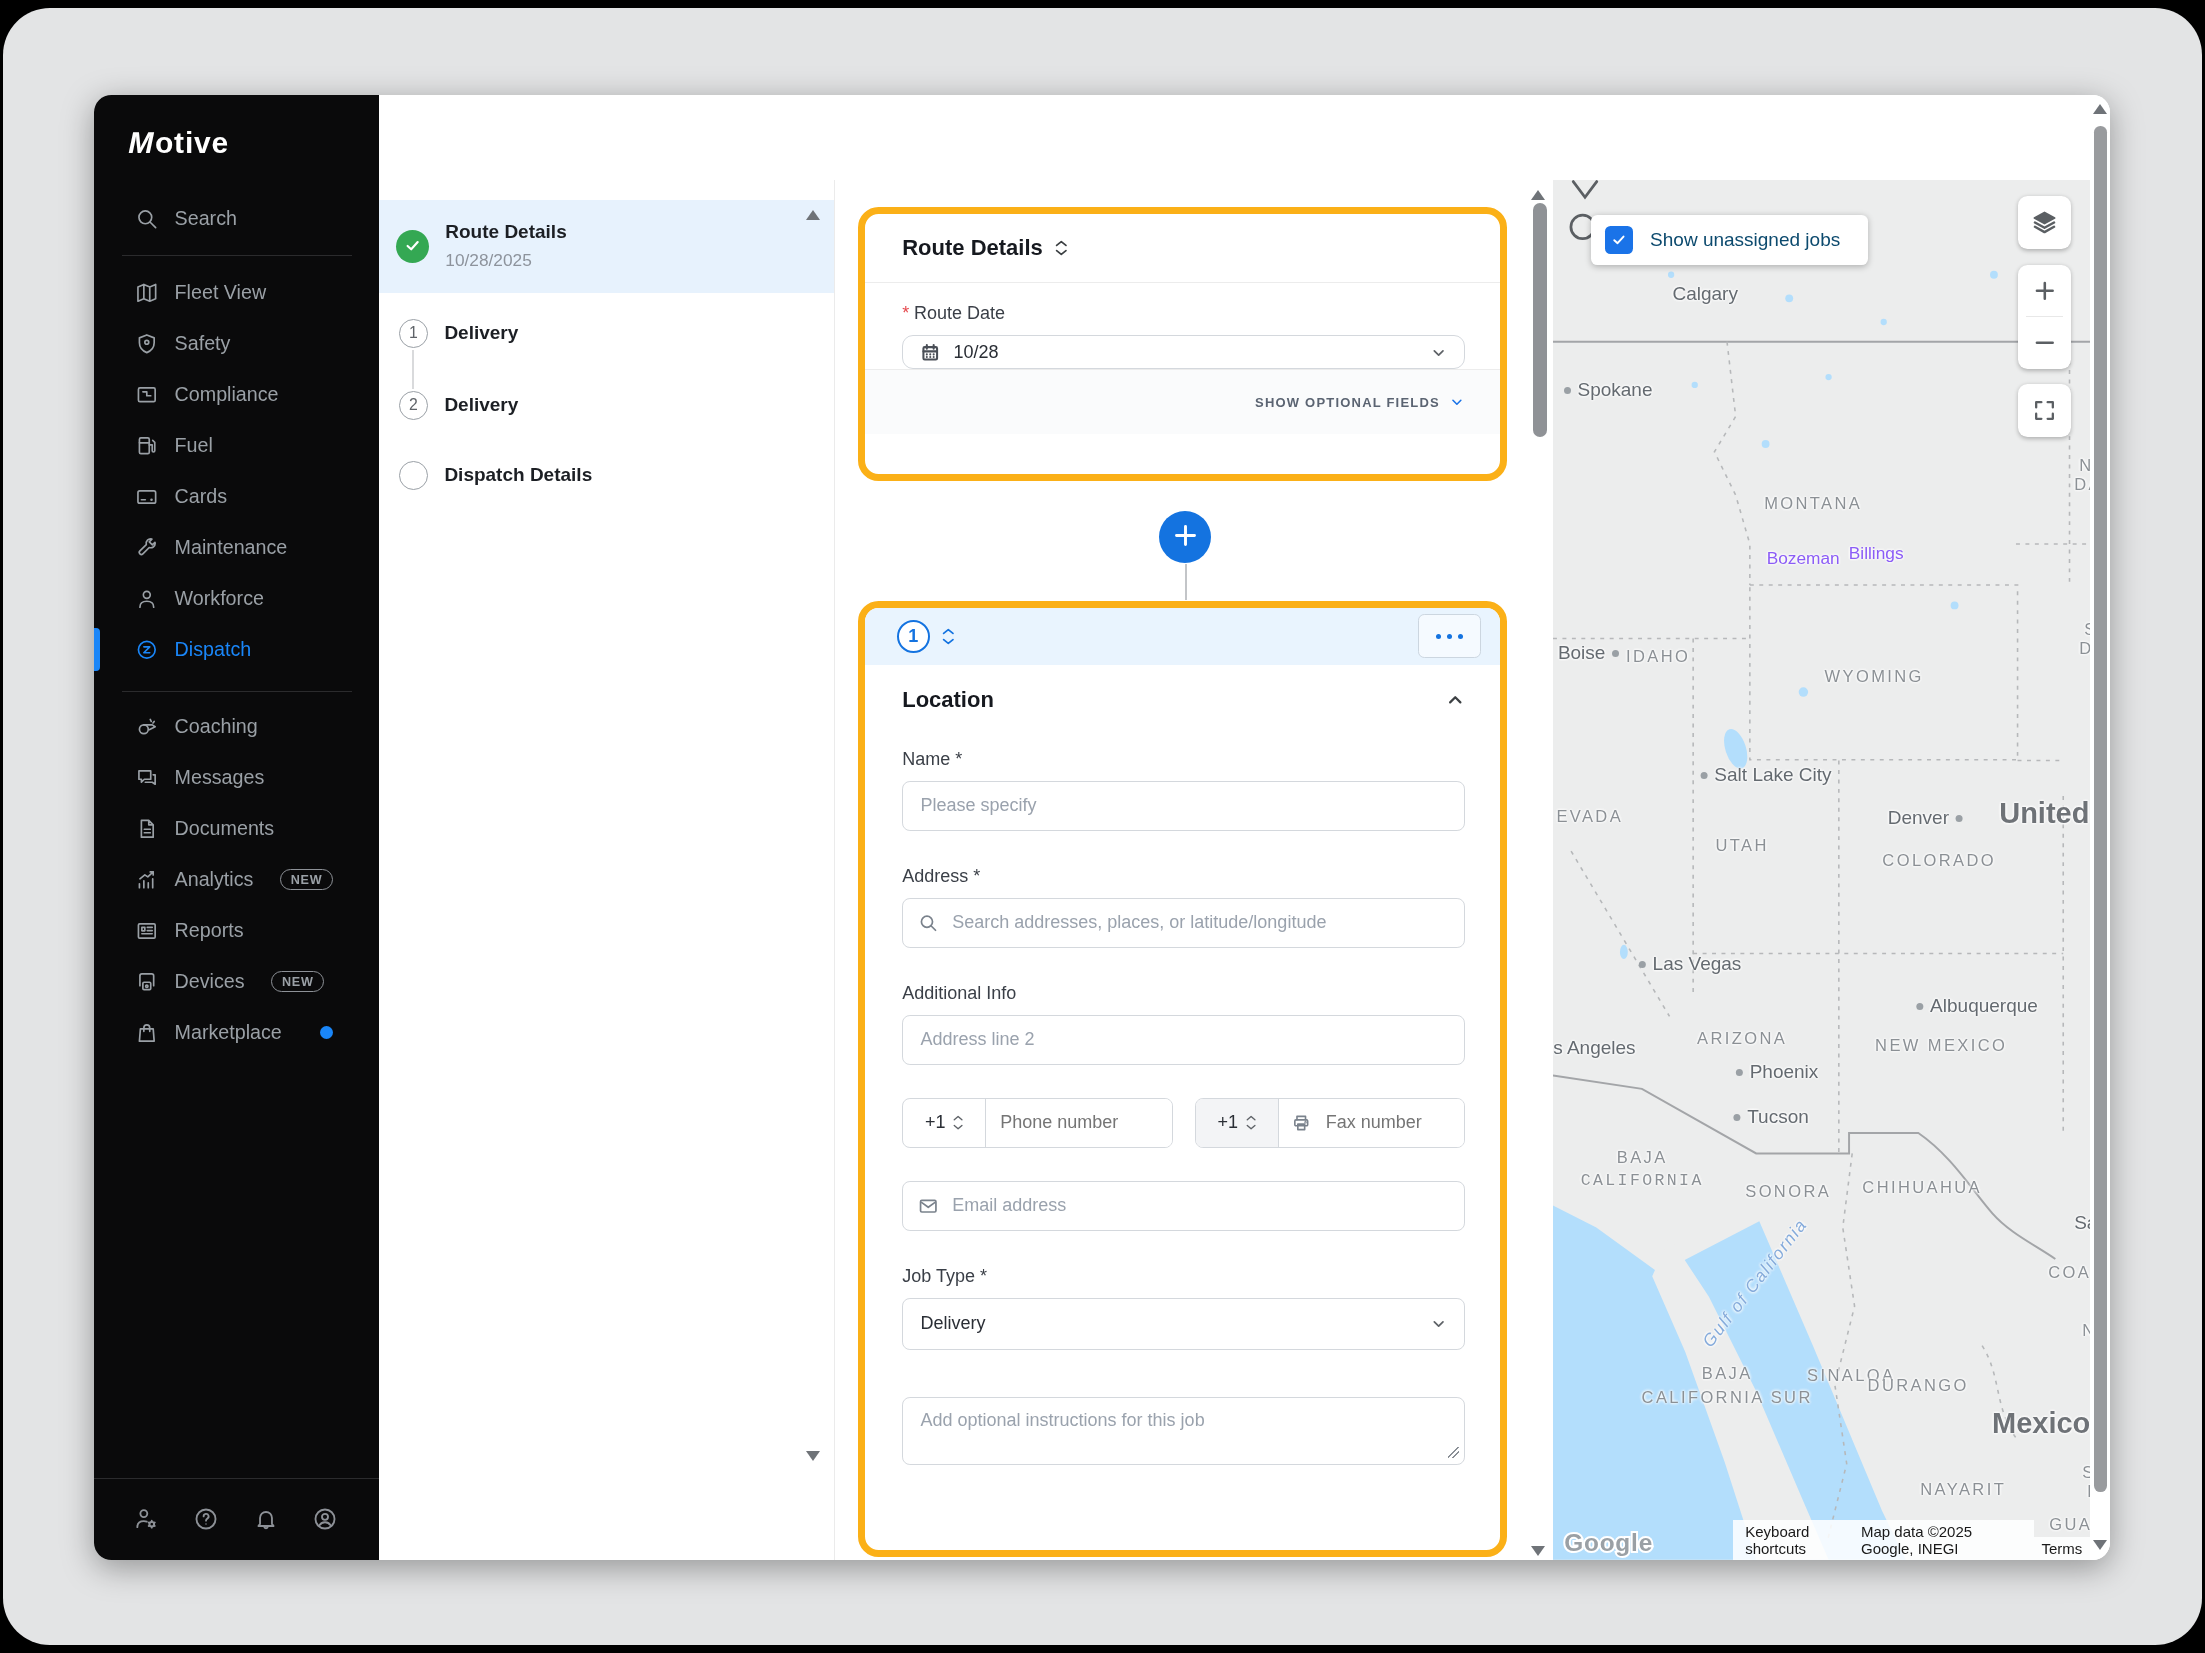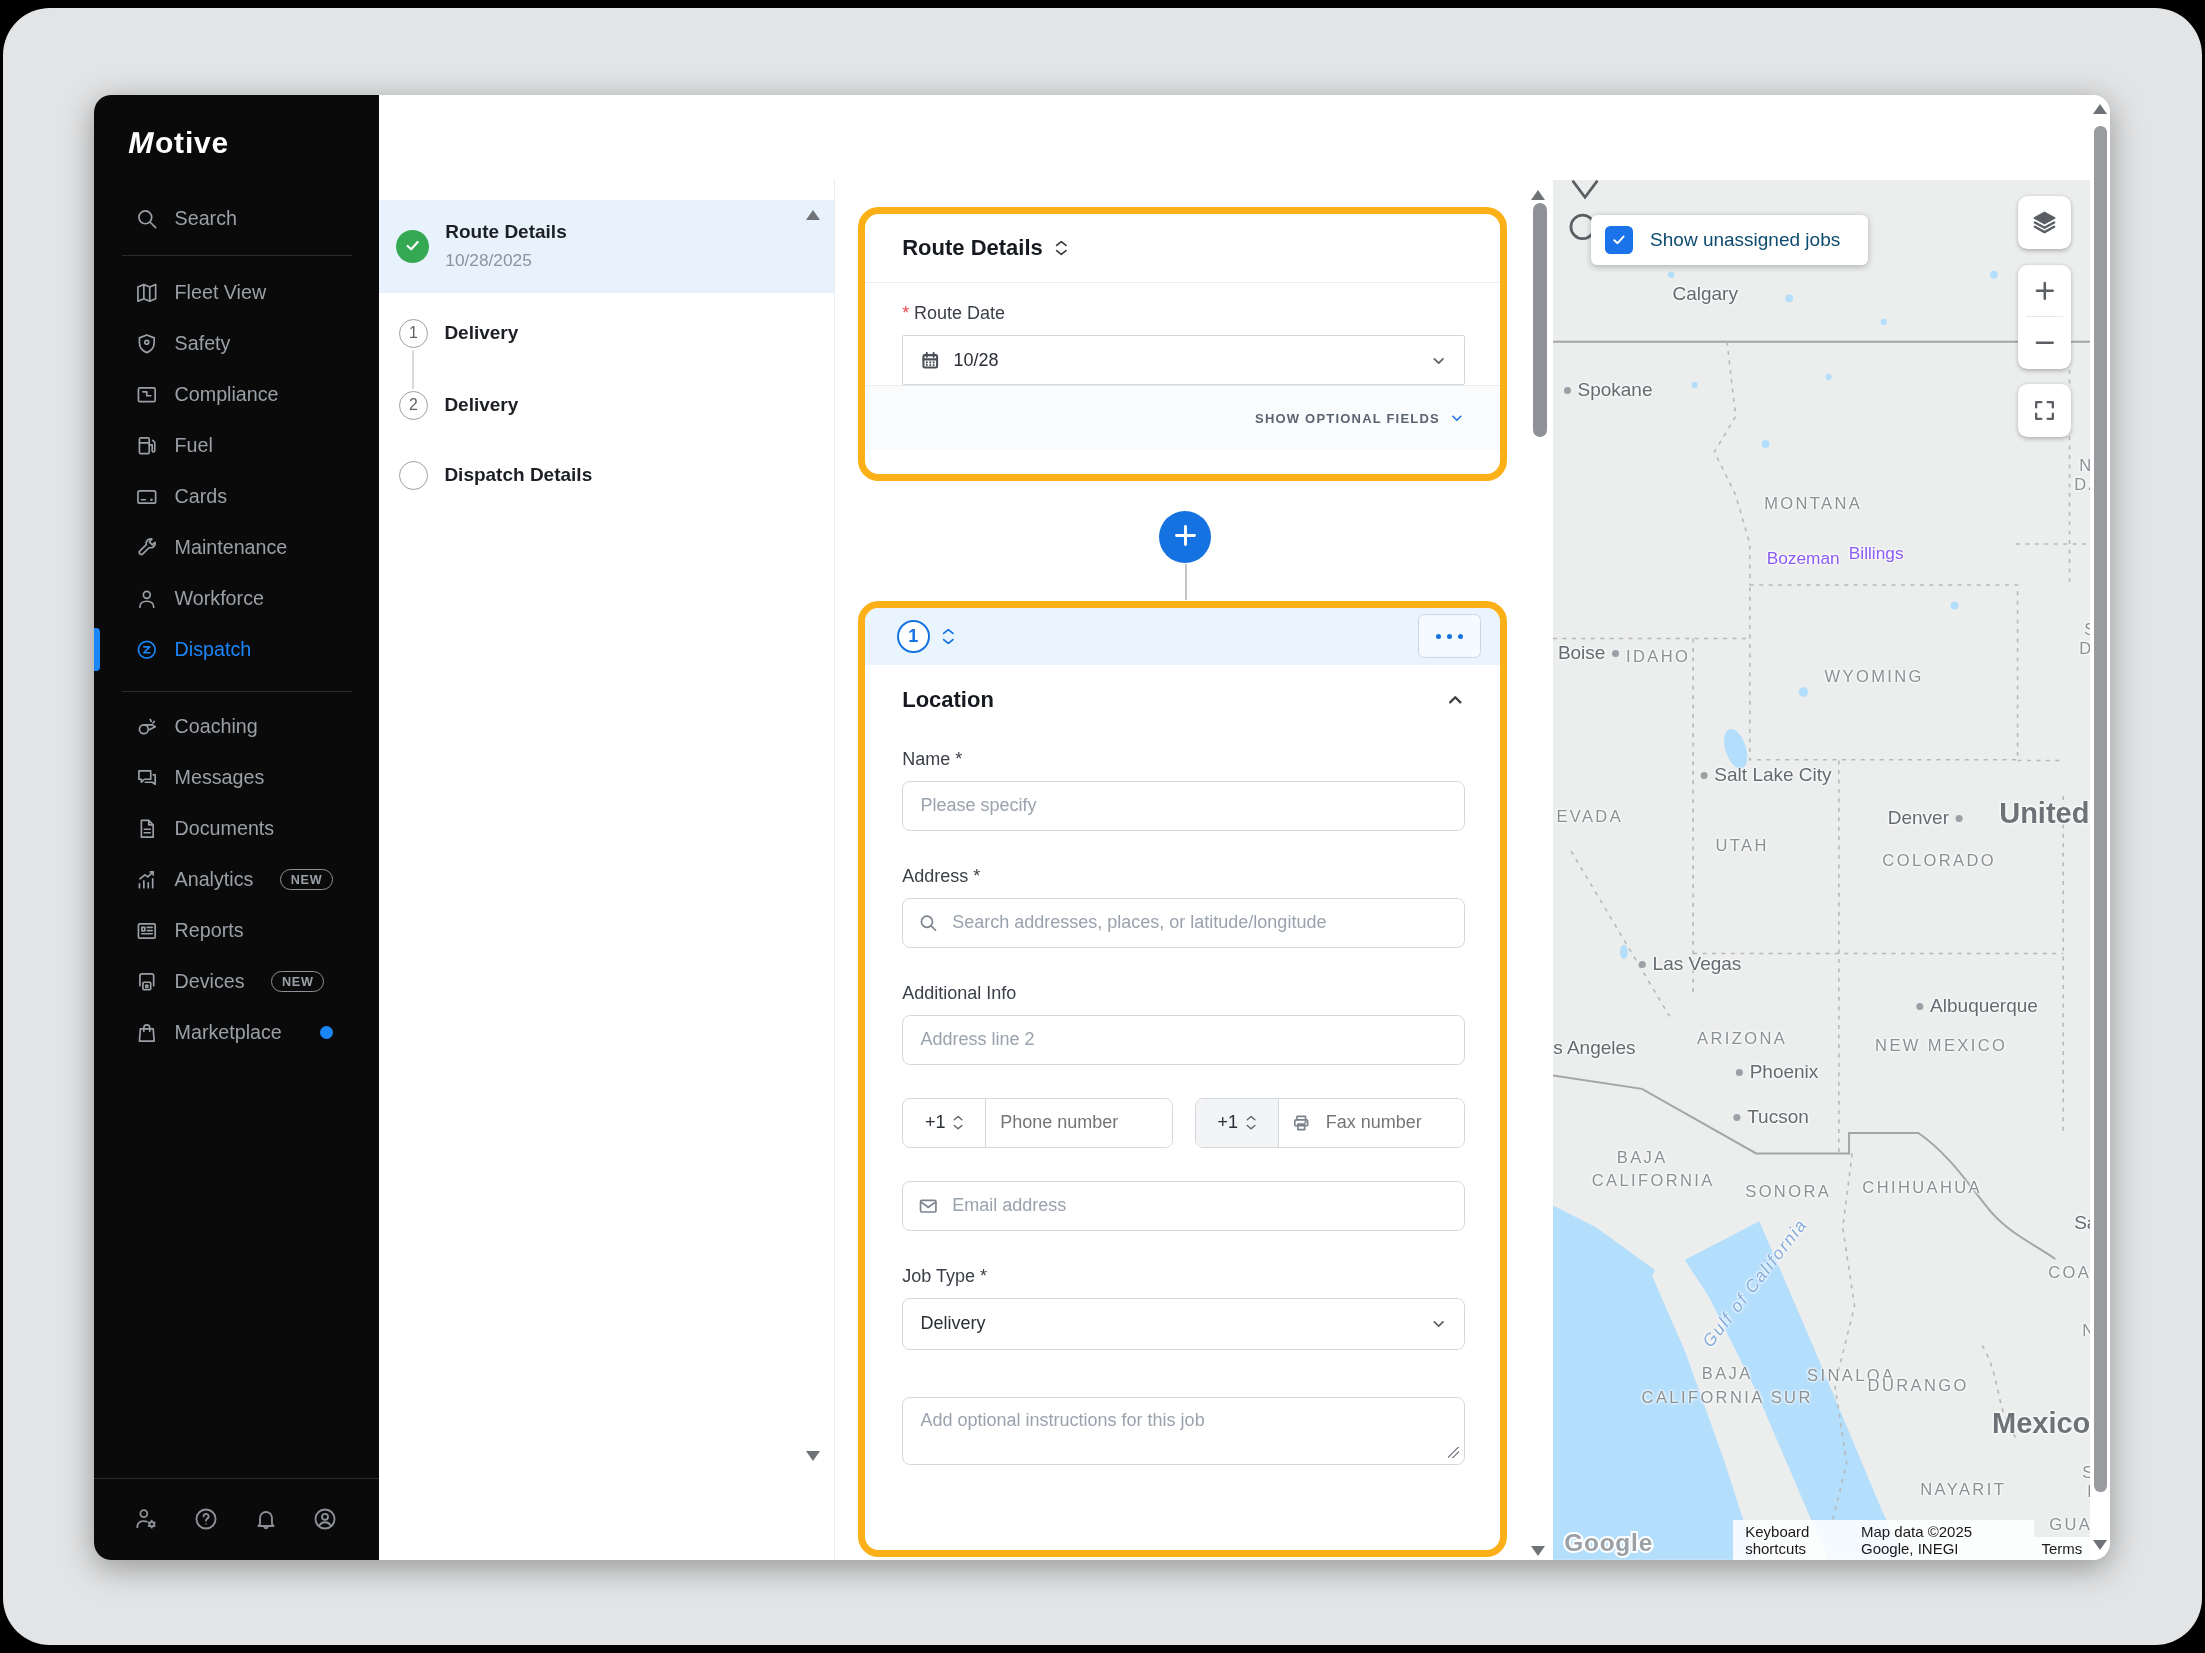--- a/index.html
+++ b/index.html
@@ -53,21 +53,21 @@
   .card-head { height:68px; display:flex; align-items:center; padding:0 35px 0 37px; }
   .card-head .h { font-size:22px; font-weight:700; color:#16191f; }
   .sorter { display:inline-flex; flex-direction:column; gap:2.4px; margin-left:12.6px; cursor:pointer; }
   .sorter svg { width:12.6px; height:7px; stroke:#3c4043; stroke-width:2.2; fill:none; stroke-linecap:round; stroke-linejoin:round; }
   .hr { border-top:1.6px solid #ececec; }
   .card-body { padding:20.5px 35px 0 37px; }
   .flabel { font-size:18px; color:#3a3f47; }
   .flabel .req { color:#e5484d; margin-right:4.7px; }
   .finput { width:100%; height:50px; border:1.6px solid #d4d8dd; border-radius:7.9px; font-size:18px; color:#2a2e35; padding:0 17.3px; font-family:inherit; background:#fff; }
   .finput::placeholder, textarea::placeholder { color:#9aa2ad; }
-  .date-field { margin-top:11px; height:50px; border:1.6px solid #d4d8dd; border-radius:2px; display:flex; align-items:center; padding:0 17.3px; gap:12.6px; cursor:pointer; }
+  .date-field { margin-top:11px; height:34px; border:1.6px solid #d4d8dd; border-radius:11px; display:flex; align-items:center; padding:0 17.3px; gap:12.6px; cursor:pointer; }
   .date-field .val { font-size:18px; color:#2a2e35; flex:1; }
   .chev { width:17.3px; height:17.3px; stroke:#5f6368; stroke-width:2.4; fill:none; stroke-linecap:round; stroke-linejoin:round; }
   .card-foot { height:65px; background:#fafbfc; border-top:1.6px solid #ececec; display:flex; align-items:center; justify-content:flex-end; padding-right:35px; gap:9.5px; cursor:pointer; }
   .card-foot .t { font-size:13px; font-weight:700; letter-spacing:1.2px; color:#5b6472; }
   .card-foot svg { width:15.8px; height:15.8px; stroke:#1a73e8; stroke-width:2.4; fill:none; stroke-linecap:round; stroke-linejoin:round; }
 
   .add-stop { position:relative; height:120px; }
   .plus-btn { position:absolute; left:324px; top:30px; width:52px; height:52px; border-radius:50%; background:#1473e0; border:none; cursor:pointer; }
   .plus-btn svg { width:27px; height:27px; stroke:#fff; stroke-width:2.6; stroke-linecap:round; }
   .plus-line { position:absolute; left:350px; top:83px; width:1.6px; height:36px; background:#c3c5c8; }
@@ -524,21 +524,21 @@
           <div class="mlabel state" style="left: 189px; top: 665px;">UTAH</div>
           <div class="mlabel state" style="left: 386px; top: 680px;">COLORADO</div>
           <div class="mlabel city dot-left" style="left: 134px; top: 784px;">Las Vegas</div>
           <div class="mlabel city dot-left" style="left: 421px; top: 826px;">Albuquerque</div>
           <div class="mlabel city anchor-left" style="left: 0px; top: 868px;">s Angeles</div>
           <div class="mlabel state" style="left: 189px; top: 858px;">ARIZONA</div>
           <div class="mlabel state" style="left: 388px; top: 865px;">NEW MEXICO</div>
           <div class="mlabel city dot-left" style="left: 221px; top: 892px;">Phoenix</div>
           <div class="mlabel city dot-left" style="left: 215px; top: 937px;">Tucson</div>
           <div class="mlabel state" style="left: 89px; top: 977px;">BAJA</div>
-          <div class="mlabel state" style="left: 100px; top: 1000px;">CALIFORNIA</div>
+          <div class="mlabel state" style="left: 89px; top: 1000px; font-family: Liberation Mono, monospace;">CALIFORNIA</div>
           <div class="mlabel state" style="left: 235px; top: 1011px;">SONORA</div>
           <div class="mlabel state" style="left: 369px; top: 1007px;">CHIHUAHUA</div>
           <div class="mlabel city anchor-left" style="left: 521px; top: 1043px;">San</div>
           <div class="mlabel state anchor-left" style="left: 495px; top: 1092px;">COAHUI</div>
           <div class="mlabel water" style="left: 202px; top: 1103px; transform: translate(-50%, -50%) rotate(-52deg);">Gulf of California</div>
           <div class="mlabel state anchor-left" style="left: 529px; top: 1150px;">NU</div>
           <div class="mlabel state" style="left: 174px; top: 1193px;">BAJA</div>
           <div class="mlabel state" style="left: 174px; top: 1217px;">CALIFORNIA SUR</div>
           <div class="mlabel state" style="left: 298px; top: 1195px;">SINALOA</div>
           <div class="mlabel state" style="left: 365px; top: 1205px;">DURANGO</div>

